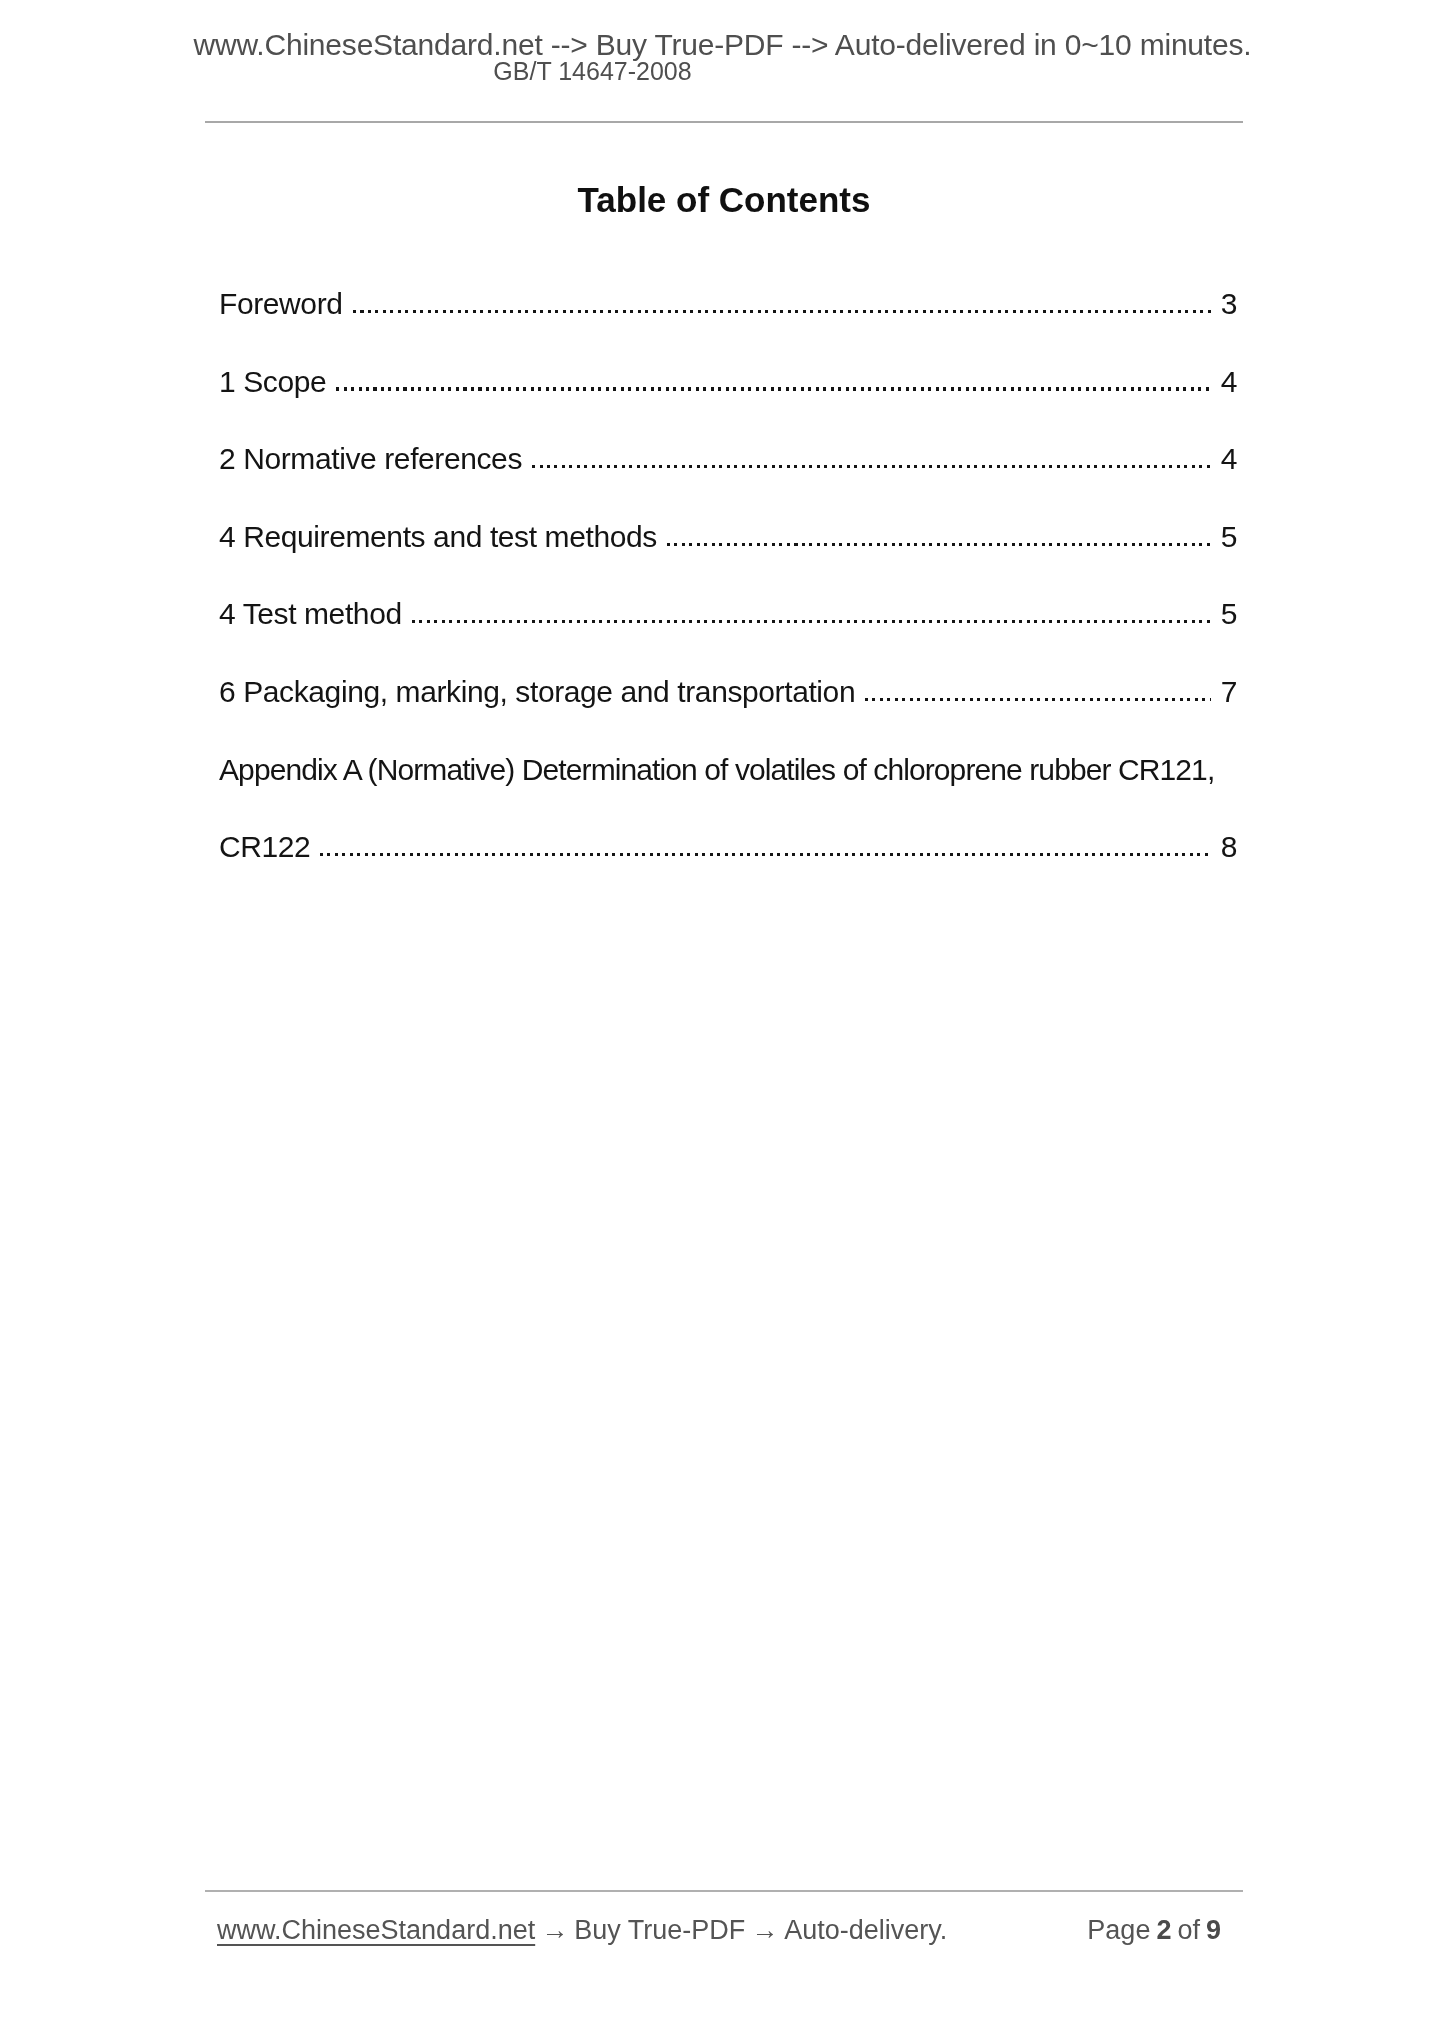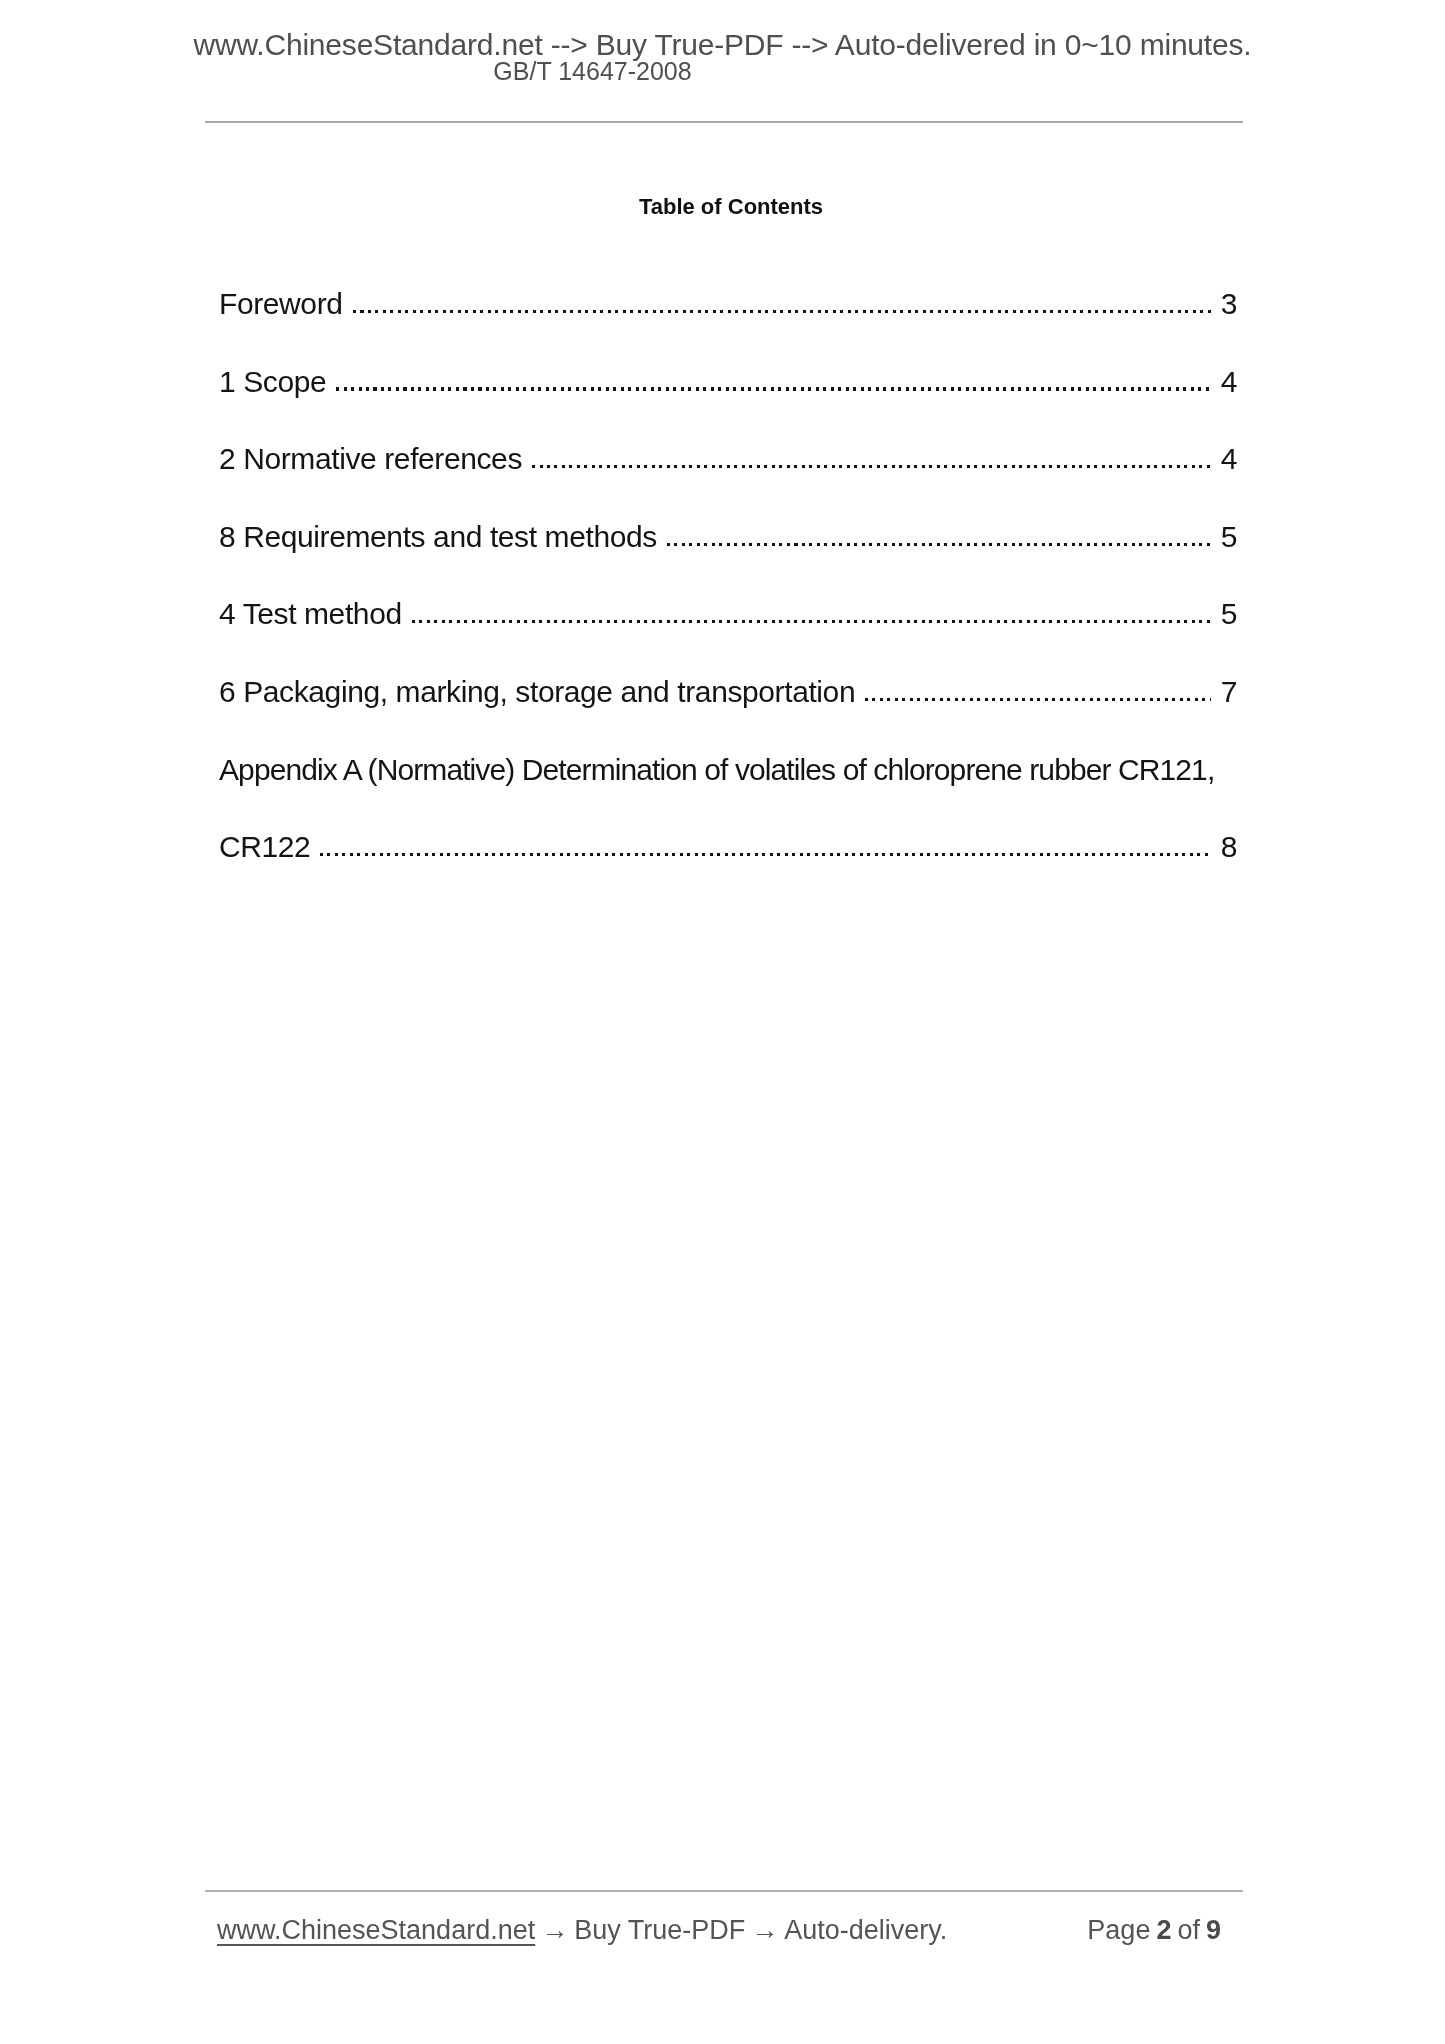--- a/index.html
+++ b/index.html
@@ -46,23 +46,23 @@
     height: 0;
     border-top: 2px solid #a8a8a8;
   }
 
   
   .doc-title {
     position: absolute;
     top: 181px;
     left: 205px;
     width: 1038px;
-    margin: 7px;
+    margin: 0;
     text-align: center;
-    font-size: 22px;
+    font-size: 35px;
     line-height: 38px;
     font-weight: bold;
     color: #101010;
   }
 
   
   .toc {
     position: absolute;
     top: 288px;
     left: 219px;
@@ -148,21 +148,21 @@
       <span class="toc-page">4</span>
     </div>
 
     <div class="toc-row">
       <span class="toc-label">2 Normative references</span>
       <span class="toc-leader"></span>
       <span class="toc-page">4</span>
     </div>
 
     <div class="toc-row">
-      <span class="toc-label">8 Requirements and test methods</span>
+      <span class="toc-label">4 Requirements and test methods</span>
       <span class="toc-leader"></span>
       <span class="toc-page">5</span>
     </div>
 
     <div class="toc-row">
       <span class="toc-label">4 Test method</span>
       <span class="toc-leader"></span>
       <span class="toc-page">5</span>
     </div>
 

